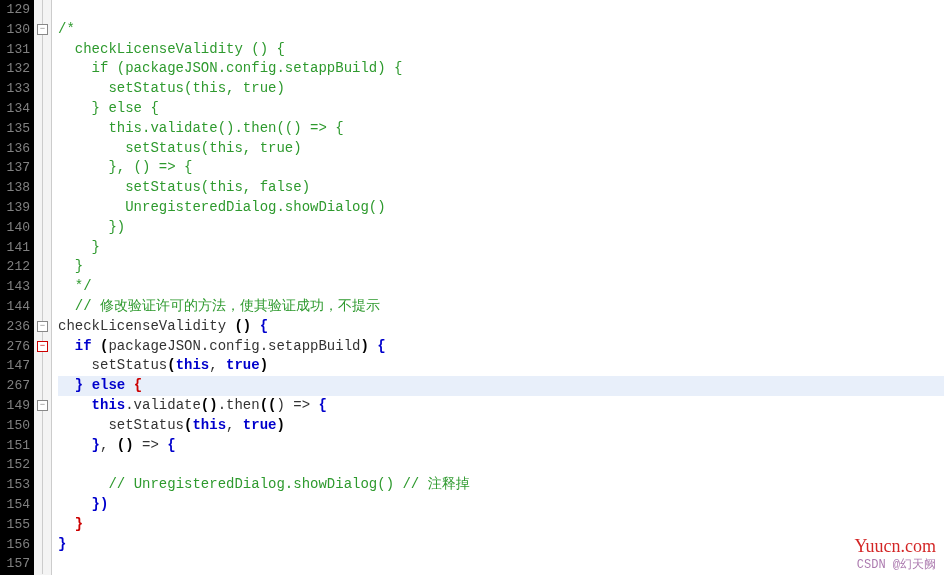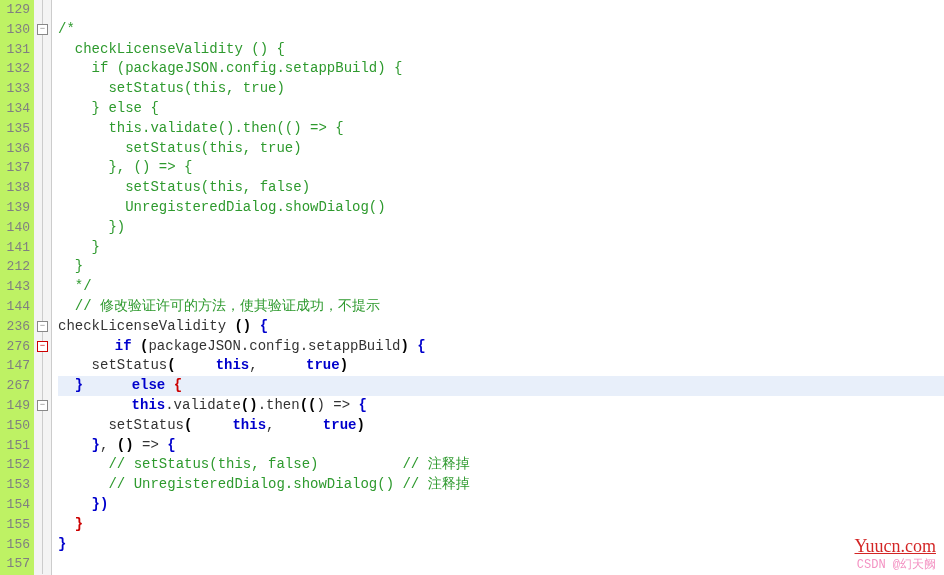--- a/index.html
+++ b/index.html
@@ -11,21 +11,21 @@
       width: 944px;
       height: 575px;
       position: relative;
     }
     .editor {
       display: flex;
       width: 100%;
       height: 100%;
     }
     .gutter {
-      background: #bef264;
+      background: #000000;
       color: #808080;
       text-align: right;
       padding-right: 4px;
       user-select: none;
       width: 34px;
       flex-shrink: 0;
     }
     .gutter .ln {
       height: 19.8px;
       line-height: 19.8px;
@@ -62,40 +62,39 @@
       padding-left: 6px;
       position: relative;
     }
     .line {
       height: 19.8px;
       line-height: 19.8px;
       white-space: pre;
     }
     .line.hl { background: #e8effa; }
     .c-comment { color: #2e9a2e; }
-    .c-kw { color: #0000cc; font-weight: bold; margin-left: 40px; }
+    .c-kw { color: #0000cc; font-weight: bold; }
     .c-punct { color: #333; }
     .c-bold { font-weight: bold; }
     .c-brace-b { color: #0000cc; font-weight: bold; }
     .c-brace-r { color: #cc0000; font-weight: bold; }
     .watermark {
       position: absolute;
       right: 8px;
       bottom: 18px;
       color: #cc0000;
       font-family: "Times New Roman", serif;
       font-size: 18px;
       opacity: 0.85;
-      text-decoration: underline;
     }
     .watermark2 {
       position: absolute;
       right: 8px;
       bottom: 2px;
-      color: #ec4899;
+      color: #701a75;
       font-size: 12px;
       opacity: 0.6;
     }
   </style>
 </head>
 <body>
 
 <div class="editor">
   <div class="gutter" id="gutter">
       <div class="ln">129</div>
@@ -152,21 +151,21 @@
       <div class="line"><span class="c-comment">  }</span></div>
       <div class="line"><span class="c-comment">  */</span></div>
       <div class="line"><span class="c-comment">  // 修改验证许可的方法，使其验证成功，不提示</span></div>
       <div class="line"><span class="c-punct">checkLicenseValidity </span><span class="c-bold">()</span><span> </span><span class="c-brace-b">{</span></div>
       <div class="line"><span>  </span><span class="c-kw">if</span><span> </span><span class="c-bold">(</span><span class="c-punct">packageJSON.config.setappBuild</span><span class="c-bold">)</span><span> </span><span class="c-brace-b">{</span></div>
       <div class="line"><span class="c-punct">    setStatus</span><span class="c-bold">(</span><span class="c-kw">this</span><span class="c-punct">, </span><span class="c-kw">true</span><span class="c-bold">)</span></div>
       <div class="line hl"><span>  </span><span class="c-brace-b">}</span><span> </span><span class="c-kw">else</span><span> </span><span class="c-brace-r">{</span></div>
       <div class="line"><span>    </span><span class="c-kw">this</span><span class="c-punct">.validate</span><span class="c-bold">()</span><span class="c-punct">.then</span><span class="c-bold">((</span><span class="c-punct">) =&gt; </span><span class="c-brace-b">{</span></div>
       <div class="line"><span class="c-punct">      setStatus</span><span class="c-bold">(</span><span class="c-kw">this</span><span class="c-punct">, </span><span class="c-kw">true</span><span class="c-bold">)</span></div>
       <div class="line"><span>    </span><span class="c-brace-b">}</span><span class="c-punct">, </span><span class="c-bold">()</span><span class="c-punct"> =&gt; </span><span class="c-brace-b">{</span></div>
-      <div class="line"><span>      </span><span class="c-comment">// setStatus(this, false)          // 注释掉</span></div>
+      <div class="line"><span>      </span></div>
       <div class="line"><span>      </span><span class="c-comment">// UnregisteredDialog.showDialog() // 注释掉</span></div>
       <div class="line"><span>    </span><span class="c-brace-b">})</span></div>
       <div class="line"><span>  </span><span class="c-brace-r">}</span></div>
       <div class="line"><span class="c-brace-b">}</span></div>
     </div>
 </div>
 
 <div class="watermark">Yuucn.com</div>
 <div class="watermark2">CSDN @幻天阙</div>
 

